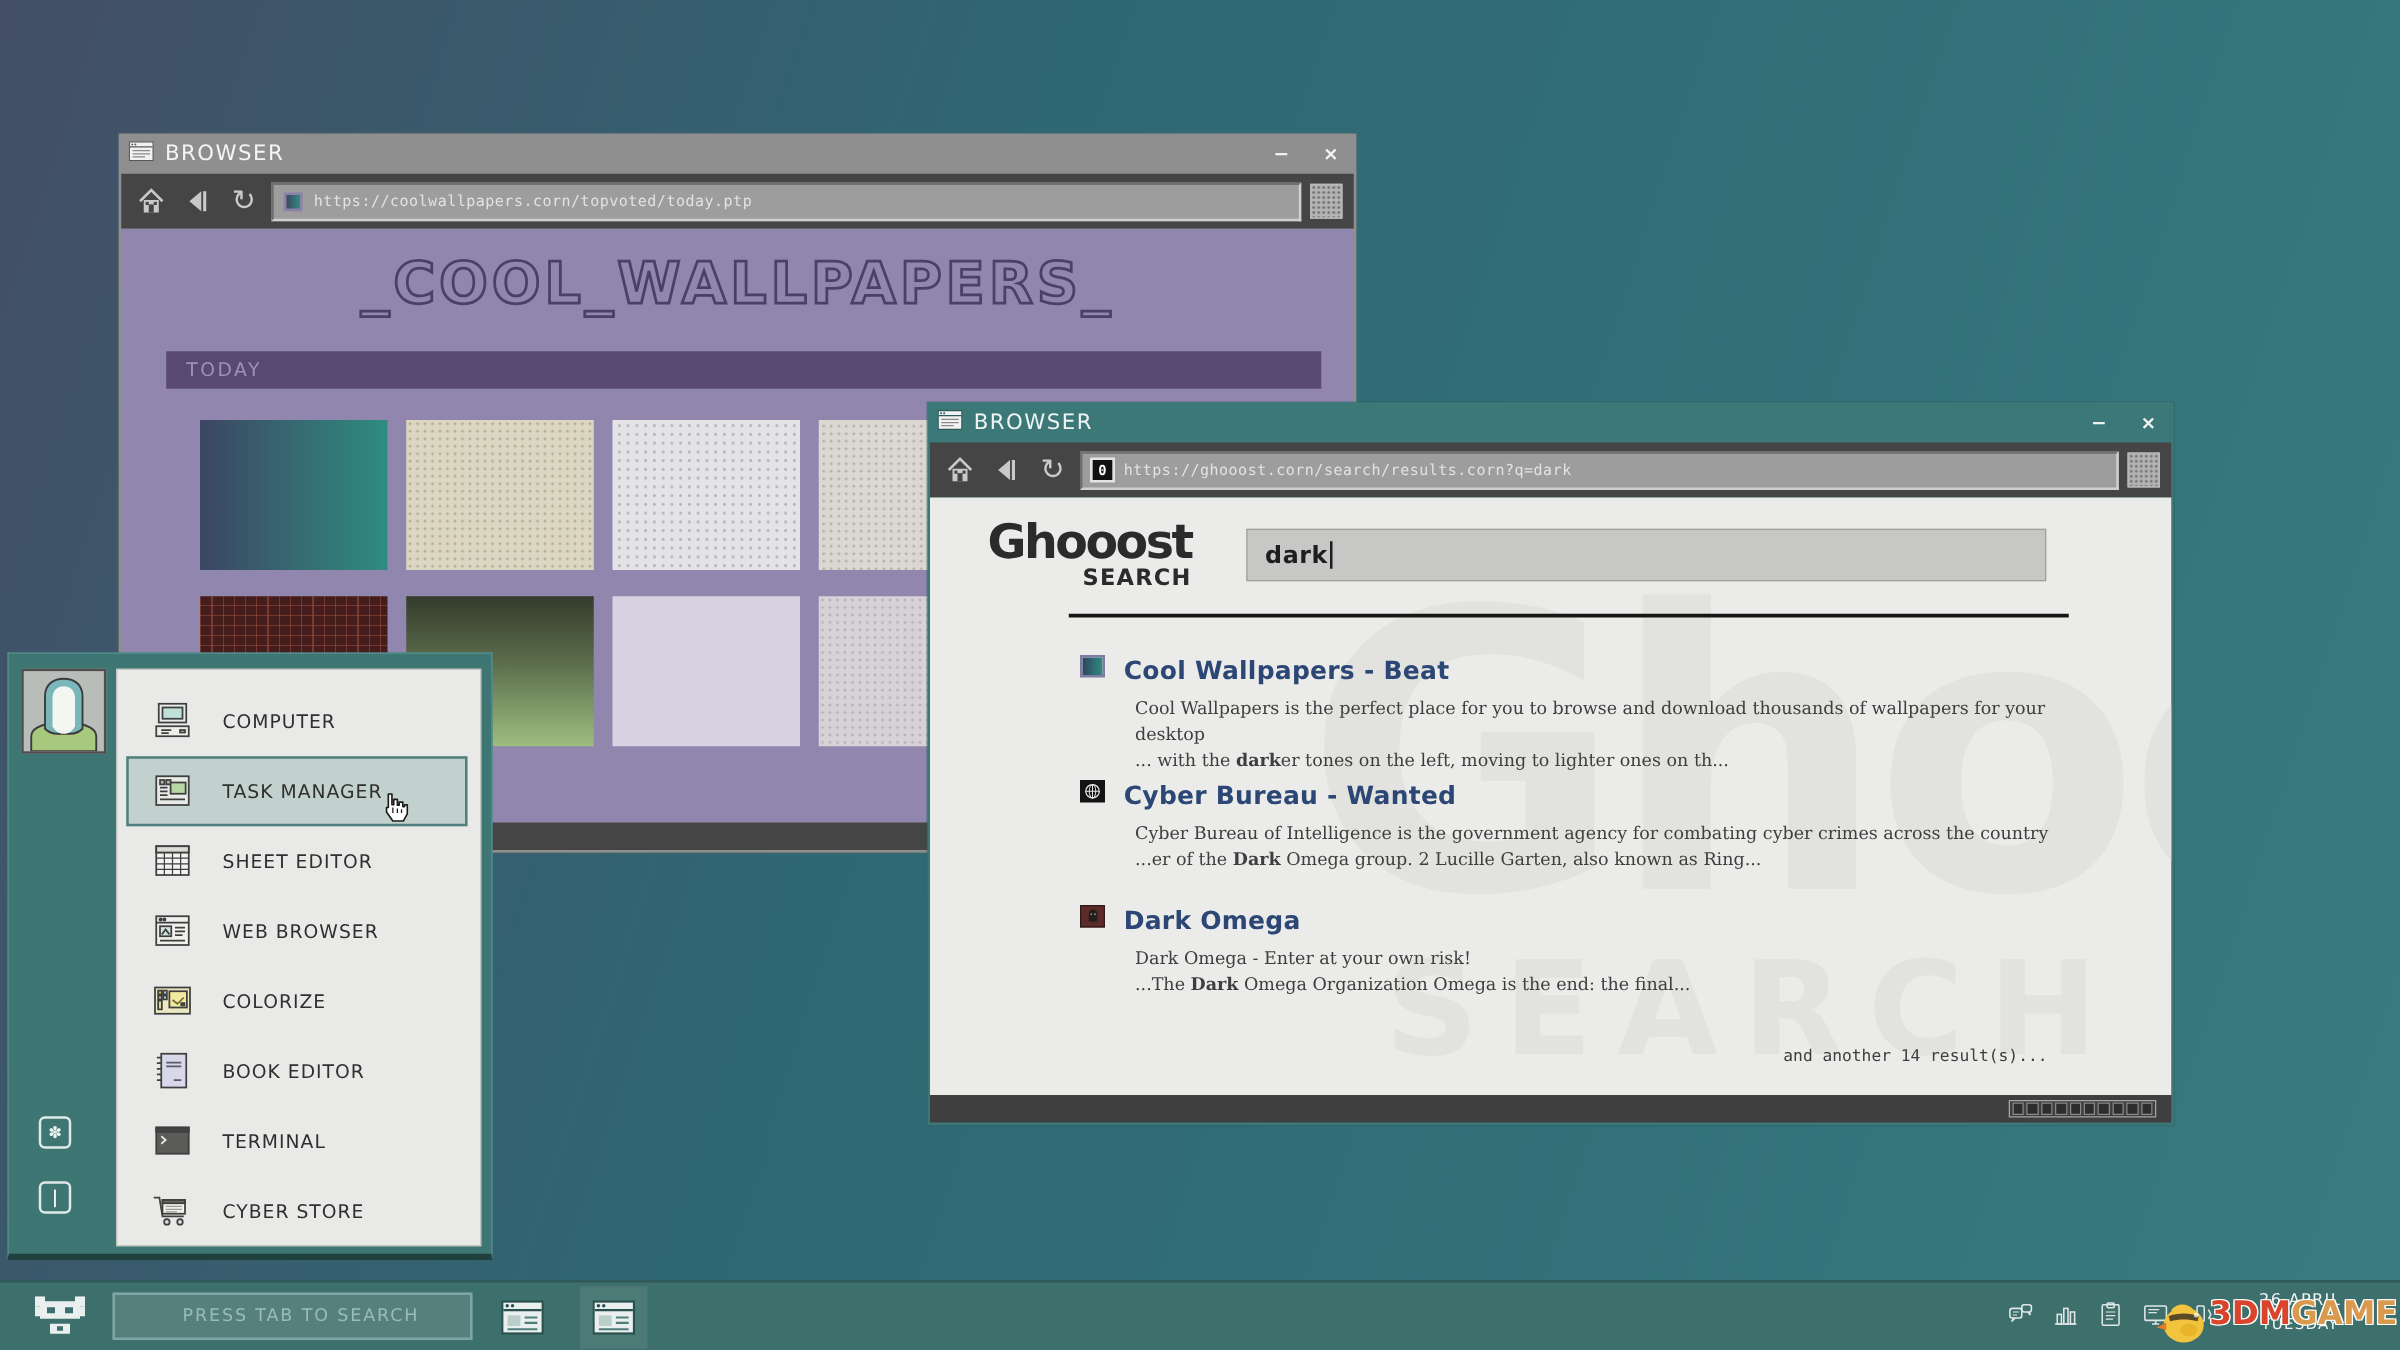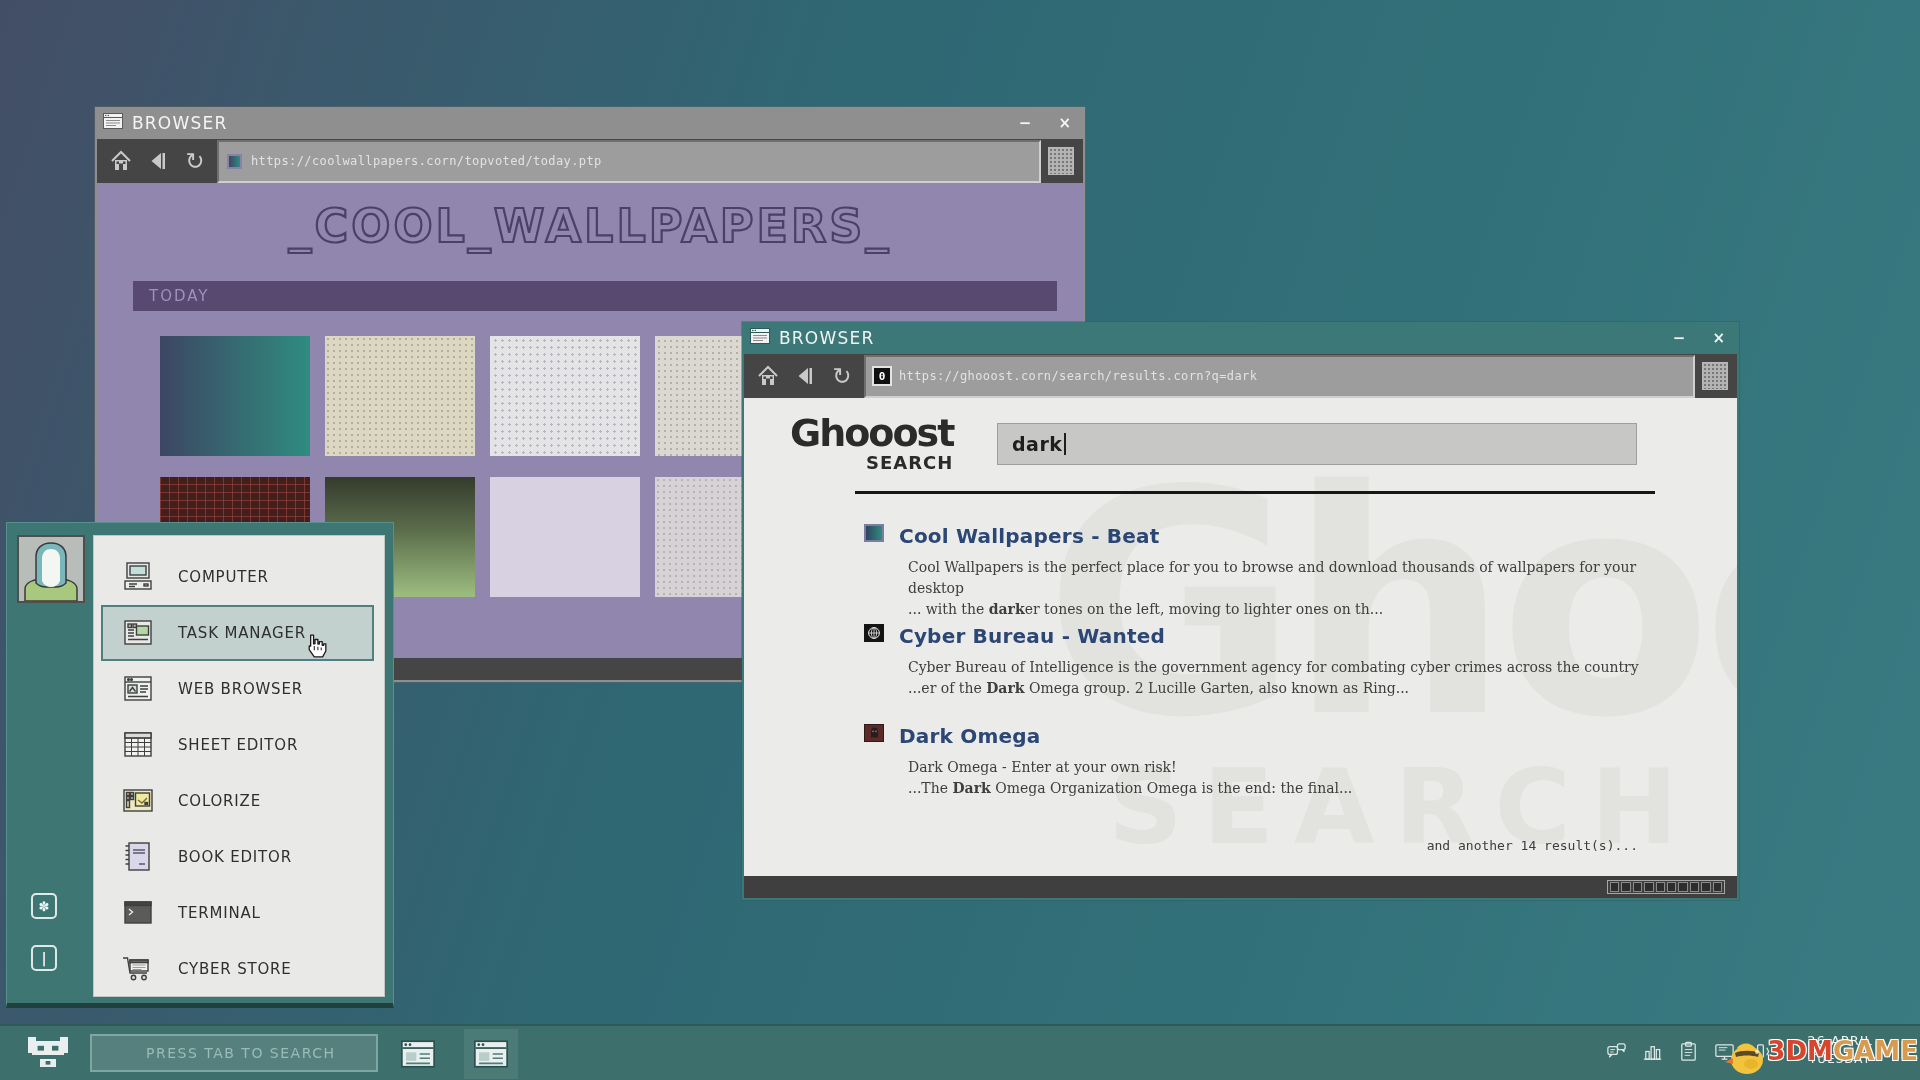--- a/index.html
+++ b/index.html
@@ -7,21 +7,21 @@
   .desktop { position:absolute; inset:0; background:linear-gradient(108deg,#434e66 0%,#2f6773 38%,#327179 70%,#3a7b82 100%); }
 
   
   .window { position:absolute; display:flex; flex-direction:column; padding:0 2px 2px; }
   .titlebar { height:32px; flex:none; display:flex; align-items:center; gap:9px; padding:0 12px 0 6px; }
   .title-text { font-size:17px; letter-spacing:1.2px; }
   .win-btn { margin-left:18px; font-size:15px; font-weight:bold; cursor:default; line-height:1; }
   .toolbar { height:44px; flex:none; background:#454545; display:flex; align-items:center; gap:7px; padding:0 9px; }
   .nav-icon { width:30px; height:30px; display:flex; align-items:center; justify-content:center; color:#c9c9c9; flex:none; }
   .reload-glyph { font-size:23px; color:#c9c9c9; line-height:1; }
-  .url-field { flex:1; height:43px; background:#9d9d9d; border:2px solid; border-color:#6f6f6f #cfcfcf #cfcfcf #6f6f6f; display:flex; align-items:center; gap:9px; padding:0 8px; }
+  .url-field { flex:1; height:31px; background:#9d9d9d; border:2px solid; border-color:#6f6f6f #cfcfcf #cfcfcf #6f6f6f; display:flex; align-items:center; gap:9px; padding:0 8px; }
   .url-text { font:12px "DejaVu Sans Mono",monospace; color:#e2e2e2; letter-spacing:.4px; white-space:nowrap; overflow:hidden; }
   .page-btn { width:26px; height:28px; flex:none; border:1px solid #b9b9b9;
     background:radial-gradient(rgba(60,60,60,.5) 1px,transparent 1.2px) 0 0/4px 4px,#b3b3b3; }
   .statusbar { height:22px; flex:none; background:#3f3f3f; position:relative; }
 
   
   .w1 { left:95px; top:107px; width:990px; height:575px; background:#8f8f8f; z-index:10; box-shadow:0 0 0 1px #70707055; }
   .w1 .titlebar { background:#8f8f8f; color:#f4f4f4; }
   .w1 .statusbar { background:#454545; }
   .page1 { flex:1; background:#9086ae; position:relative; overflow:hidden; }
@@ -326,43 +326,43 @@
               <path d="M8 13 h6 M8 16 h6 M8 19 h6 M8 22.5 h20" fill="none"></path>
             </g>
           </svg>
       </span>
       <span class="mi-label">TASK MANAGER</span>
     </div>
     <div class="mi">
       <span class="mi-icon">
         <svg width="36" height="32" viewBox="0 0 36 32">
             <g stroke="#3f3f3f" stroke-width="1.4">
+              <rect x="5" y="4" width="26" height="23" fill="#f2f3f0"></rect>
+              <rect x="5" y="4" width="26" height="5" fill="#dadcd8"></rect>
+              <path d="M5 9 h26 M5 13.5 h26 M5 18 h26 M5 22.5 h26 M11.5 9 v18 M18 9 v18 M24.5 9 v18" fill="none" stroke-width="1"></path>
+            </g>
+          </svg>
+      </span>
+      <span class="mi-label">SHEET EDITOR</span>
+    </div>
+    <div class="mi">
+      <span class="mi-icon">
+        <svg width="36" height="32" viewBox="0 0 36 32">
+            <g stroke="#3f3f3f" stroke-width="1.4">
               <rect x="5" y="4" width="26" height="23" fill="#eff1ed"></rect>
               <path d="M5 9 h26" fill="none"></path>
               <circle cx="8.5" cy="6.5" r="0.9" fill="#3f3f3f"></circle>
               <circle cx="11.5" cy="6.5" r="0.9" fill="#3f3f3f"></circle>
               <rect x="8" y="12" width="9" height="8" fill="#cfe2de"></rect>
               <path d="M9.5 18.5 l3-4 3 4" fill="none"></path>
               <path d="M20 13 h8 M20 16 h8 M20 19 h6 M8 23.5 h20" fill="none"></path>
             </g>
           </svg>
       </span>
       <span class="mi-label">WEB BROWSER</span>
-    </div>
-    <div class="mi">
-      <span class="mi-icon">
-        <svg width="36" height="32" viewBox="0 0 36 32">
-            <g stroke="#3f3f3f" stroke-width="1.4">
-              <rect x="5" y="4" width="26" height="23" fill="#f2f3f0"></rect>
-              <rect x="5" y="4" width="26" height="5" fill="#dadcd8"></rect>
-              <path d="M5 9 h26 M5 13.5 h26 M5 18 h26 M5 22.5 h26 M11.5 9 v18 M18 9 v18 M24.5 9 v18" fill="none" stroke-width="1"></path>
-            </g>
-          </svg>
-      </span>
-      <span class="mi-label">SHEET EDITOR</span>
     </div>
     <div class="mi">
       <span class="mi-icon">
         <svg width="36" height="32" viewBox="0 0 36 32">
             <g stroke="#3f3f3f" stroke-width="1.4">
               <rect x="4" y="5" width="28" height="21" fill="#ece9c2"></rect>
               <rect x="6.5" y="7.5" width="3" height="3" fill="#e0b84a"></rect>
               <rect x="10.5" y="7.5" width="3" height="3" fill="#a8c8e0"></rect>
               <rect x="6.5" y="11.5" width="3" height="3" fill="#c8a8d8"></rect>
               <rect x="10.5" y="11.5" width="3" height="3" fill="#a8d8b0"></rect>

